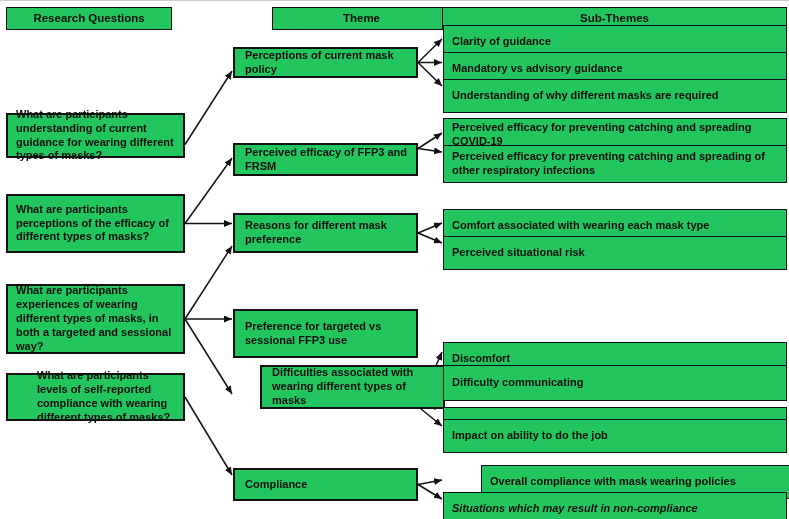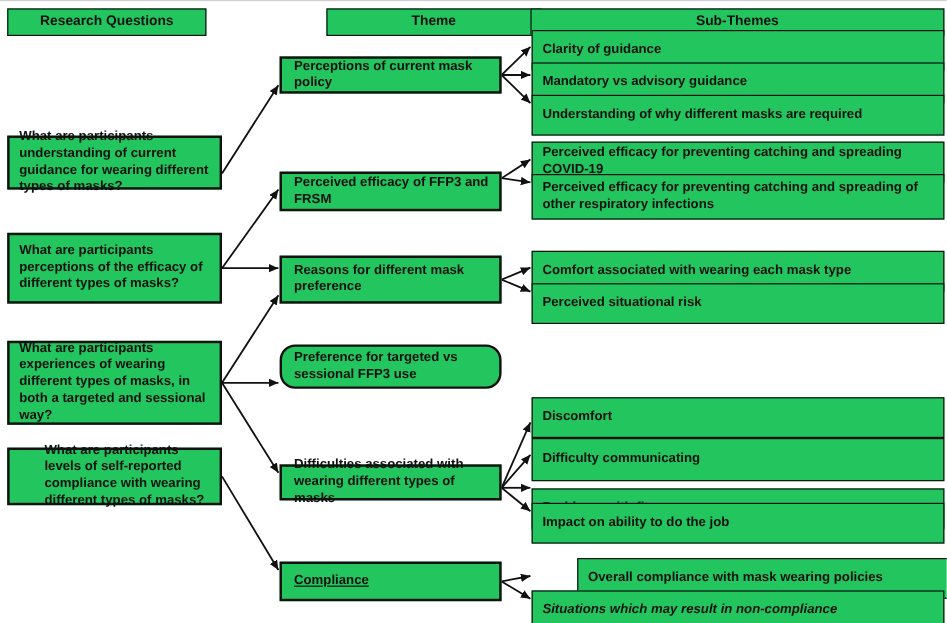--- a/index.html
+++ b/index.html
@@ -77,31 +77,31 @@
   <div class="box hdr" style="left:442px;top:6px;width:345px;height:23px;">Sub-Themes</div>
 
   <div class="box rq" style="top:112px;height:45px;">What are participants understanding of current guidance for wearing different types of masks?</div>
   <div class="box rq" style="top:193px;height:59px;">What are participants perceptions of the efficacy of different types of masks?</div>
   <div class="box rq" style="top:283px;height:70px;">What are participants experiences of wearing different types of masks, in both a targeted and sessional way?</div>
   <div class="box rq" style="top:372px;height:48px;padding-left:29px;">What are participants levels of self-reported compliance with wearing different types of masks?</div>
 
   <div class="box theme" style="top:46px;height:31px;">Perceptions of current mask policy</div>
   <div class="box theme" style="top:131px;height:33px;margin-top:11px;">Perceived efficacy of FFP3 and FRSM</div>
   <div class="box theme" style="top:212px;height:40px;">Reasons for different mask preference</div>
-  <div class="box theme" style="top:286px;height:37px;border-radius:13px;">Preference for targeted vs sessional FFP3 use</div>
-  <div class="box theme" style="top:386px;height:30px;">Difficulties associated with wearing different types of masks</div>
-  <div class="box theme" style="top:467px;height:33px;text-decoration:underline;">Compliance</div>
+  <div class="box theme" style="top:308px;height:49px;">Preference for targeted vs sessional FFP3 use</div>
+  <div class="box theme" style="top:364px;height:44px;margin-left:27px;">Difficulties associated with wearing different types of masks</div>
+  <div class="box theme" style="top:467px;height:33px;">Compliance</div>
 
   <div class="box sub" style="top:24px;height:21px;">Clarity of guidance</div>
   <div class="box sub" style="top:51px;height:21px;">Mandatory vs advisory guidance</div>
   <div class="box sub" style="top:78px;height:22px;">Understanding of why different masks are required</div>
   <div class="box sub" style="top:117px;height:22px;">Perceived efficacy for preventing catching and spreading COVID-19</div>
   <div class="box sub" style="top:144px;height:38px;">Perceived efficacy for preventing catching and spreading of other respiratory infections</div>
   <div class="box sub" style="top:208px;height:21px;">Comfort associated with wearing each mask type</div>
   <div class="box sub" style="top:235px;height:21px;">Perceived situational risk</div>
-  <div class="box sub" style="top:330px;height:26px;text-align:center;">Discomfort</div>
+  <div class="box sub" style="top:341px;height:26px;text-align:center;">Discomfort</div>
   <div class="box sub" style="top:364px;height:36px;">Difficulty communicating</div>
   <div class="box sub" style="top:391px;height:22px;margin-top:15px;">Problems with fit</div>
   <div class="box sub" style="top:418px;height:22px;">Impact on ability to do the job</div>
   <div class="box sub" style="top:464px;height:22px;margin-left:38px;">Overall compliance with mask wearing policies</div>
   <div class="box sub" style="top:491px;height:21px;font-style:italic;">Situations which may result in non-compliance</div>
 
 </div>
 
 </body></html>

